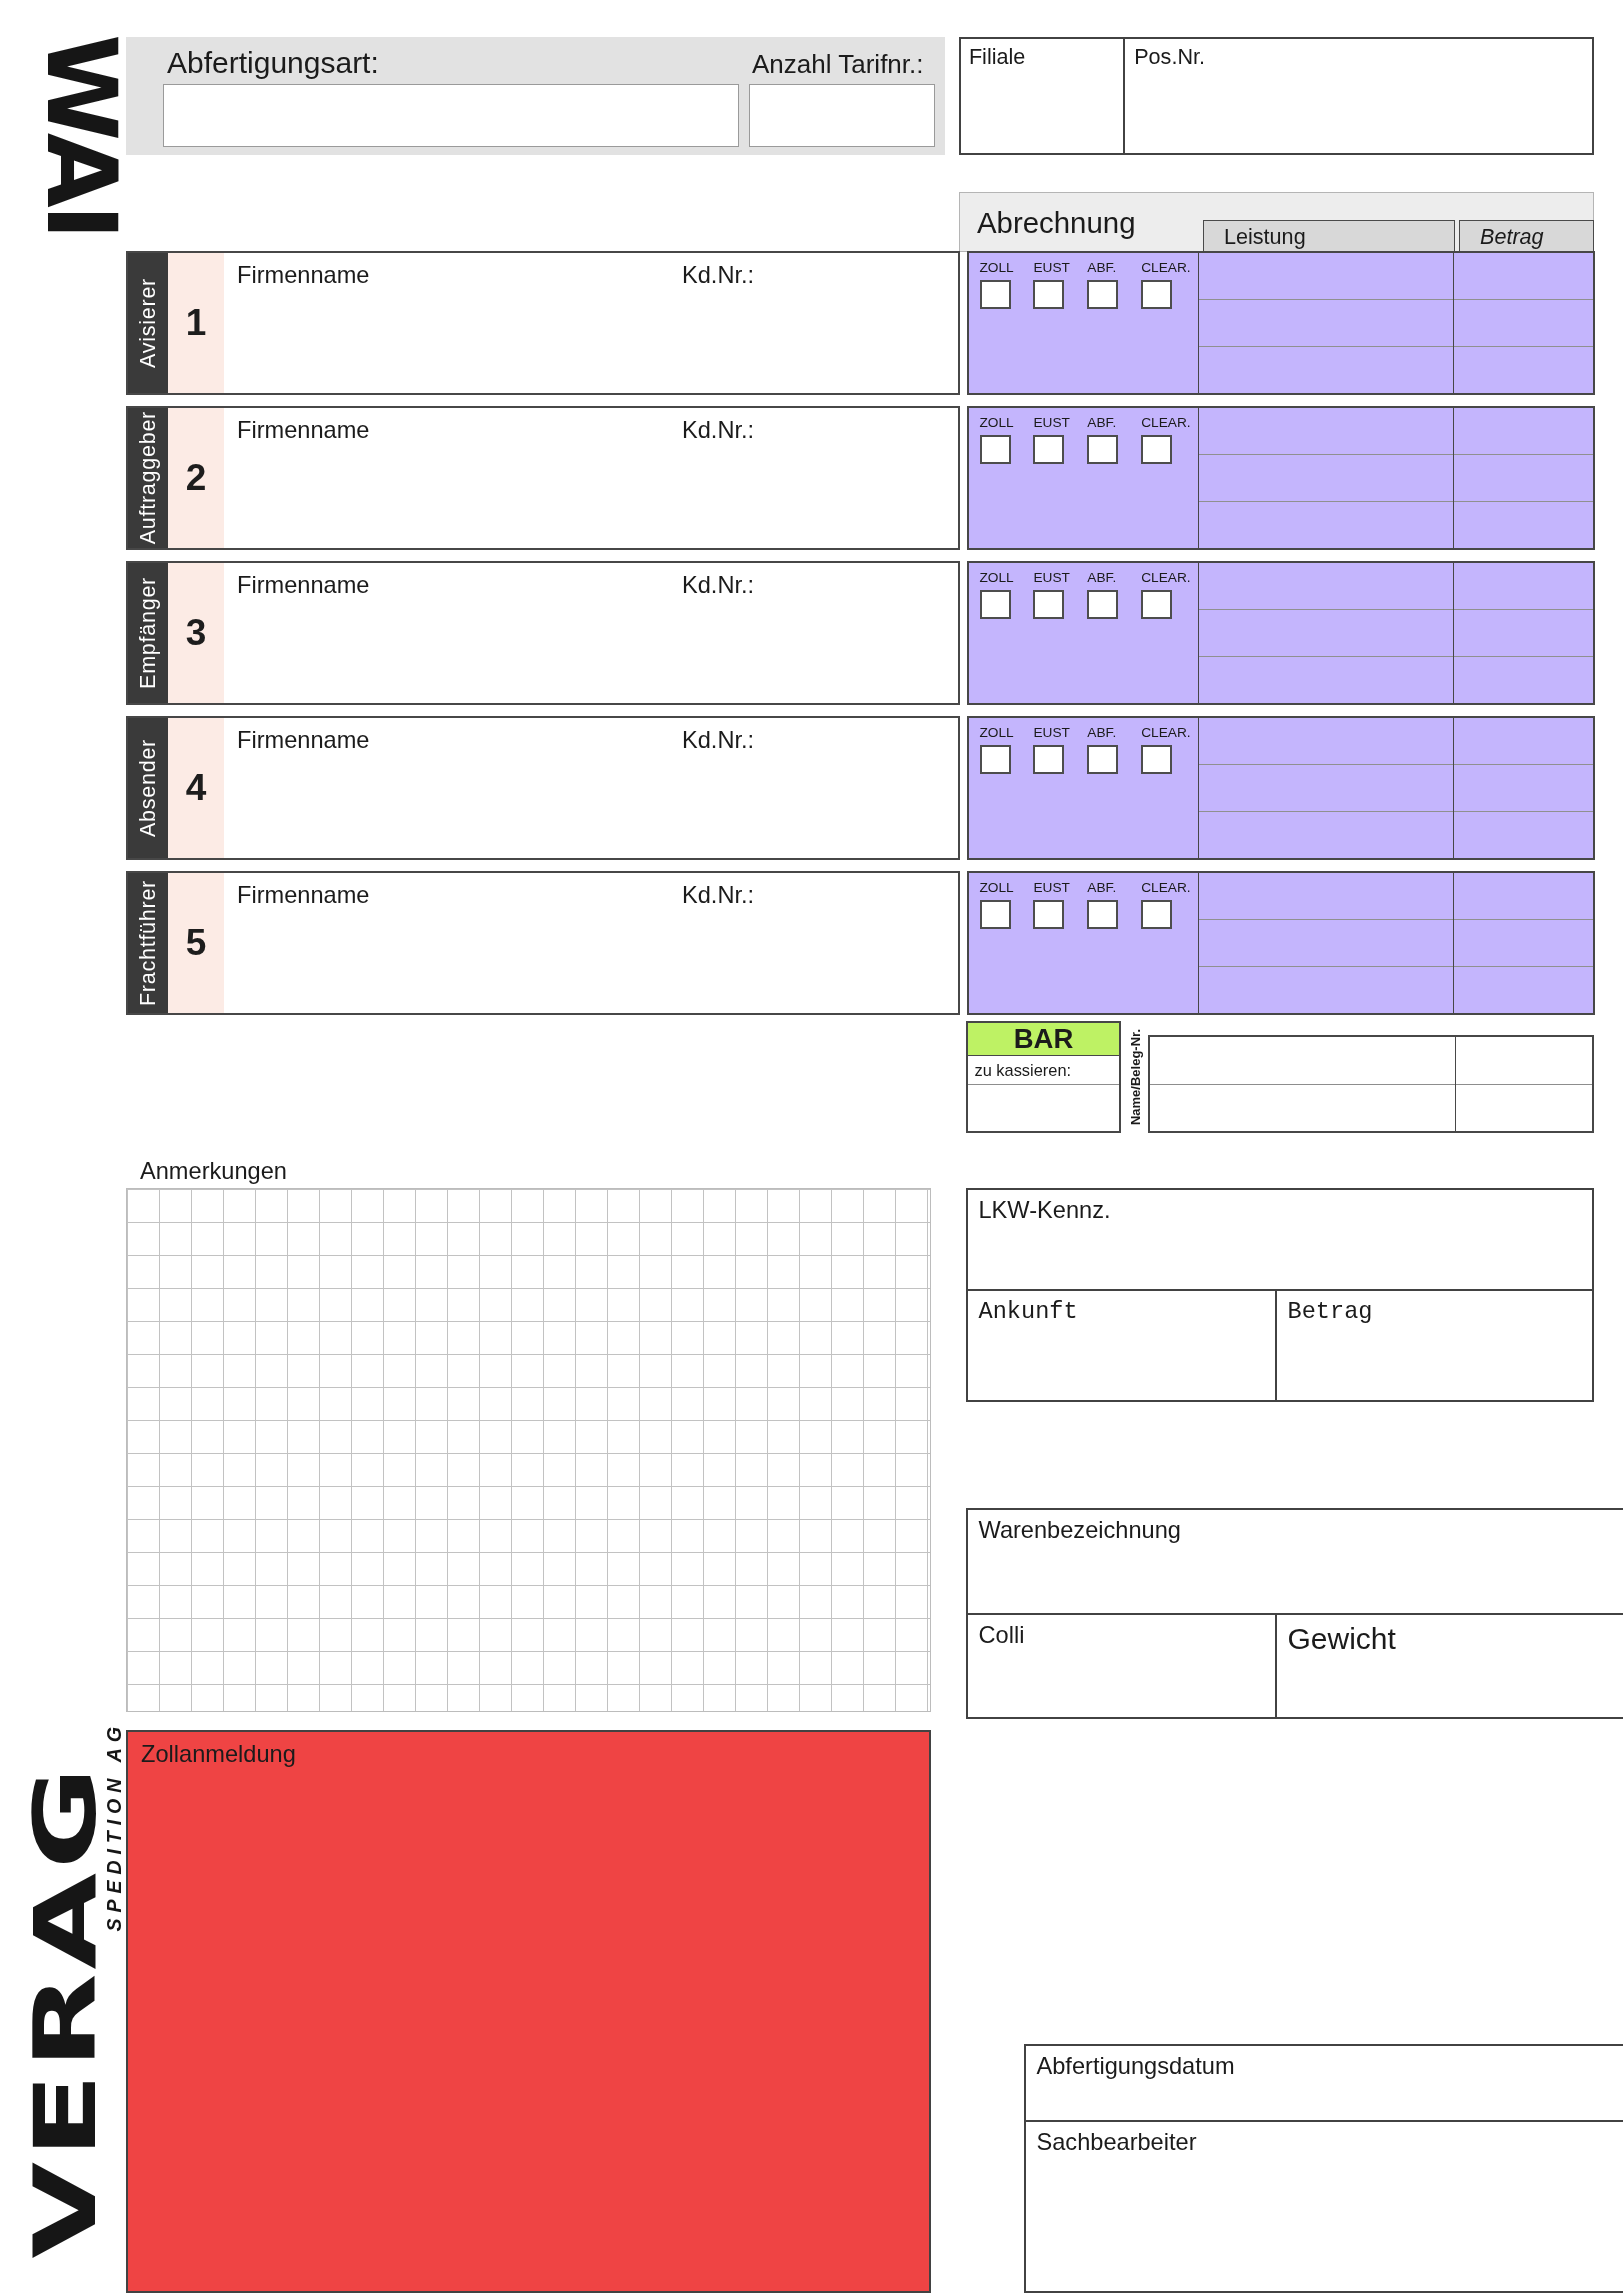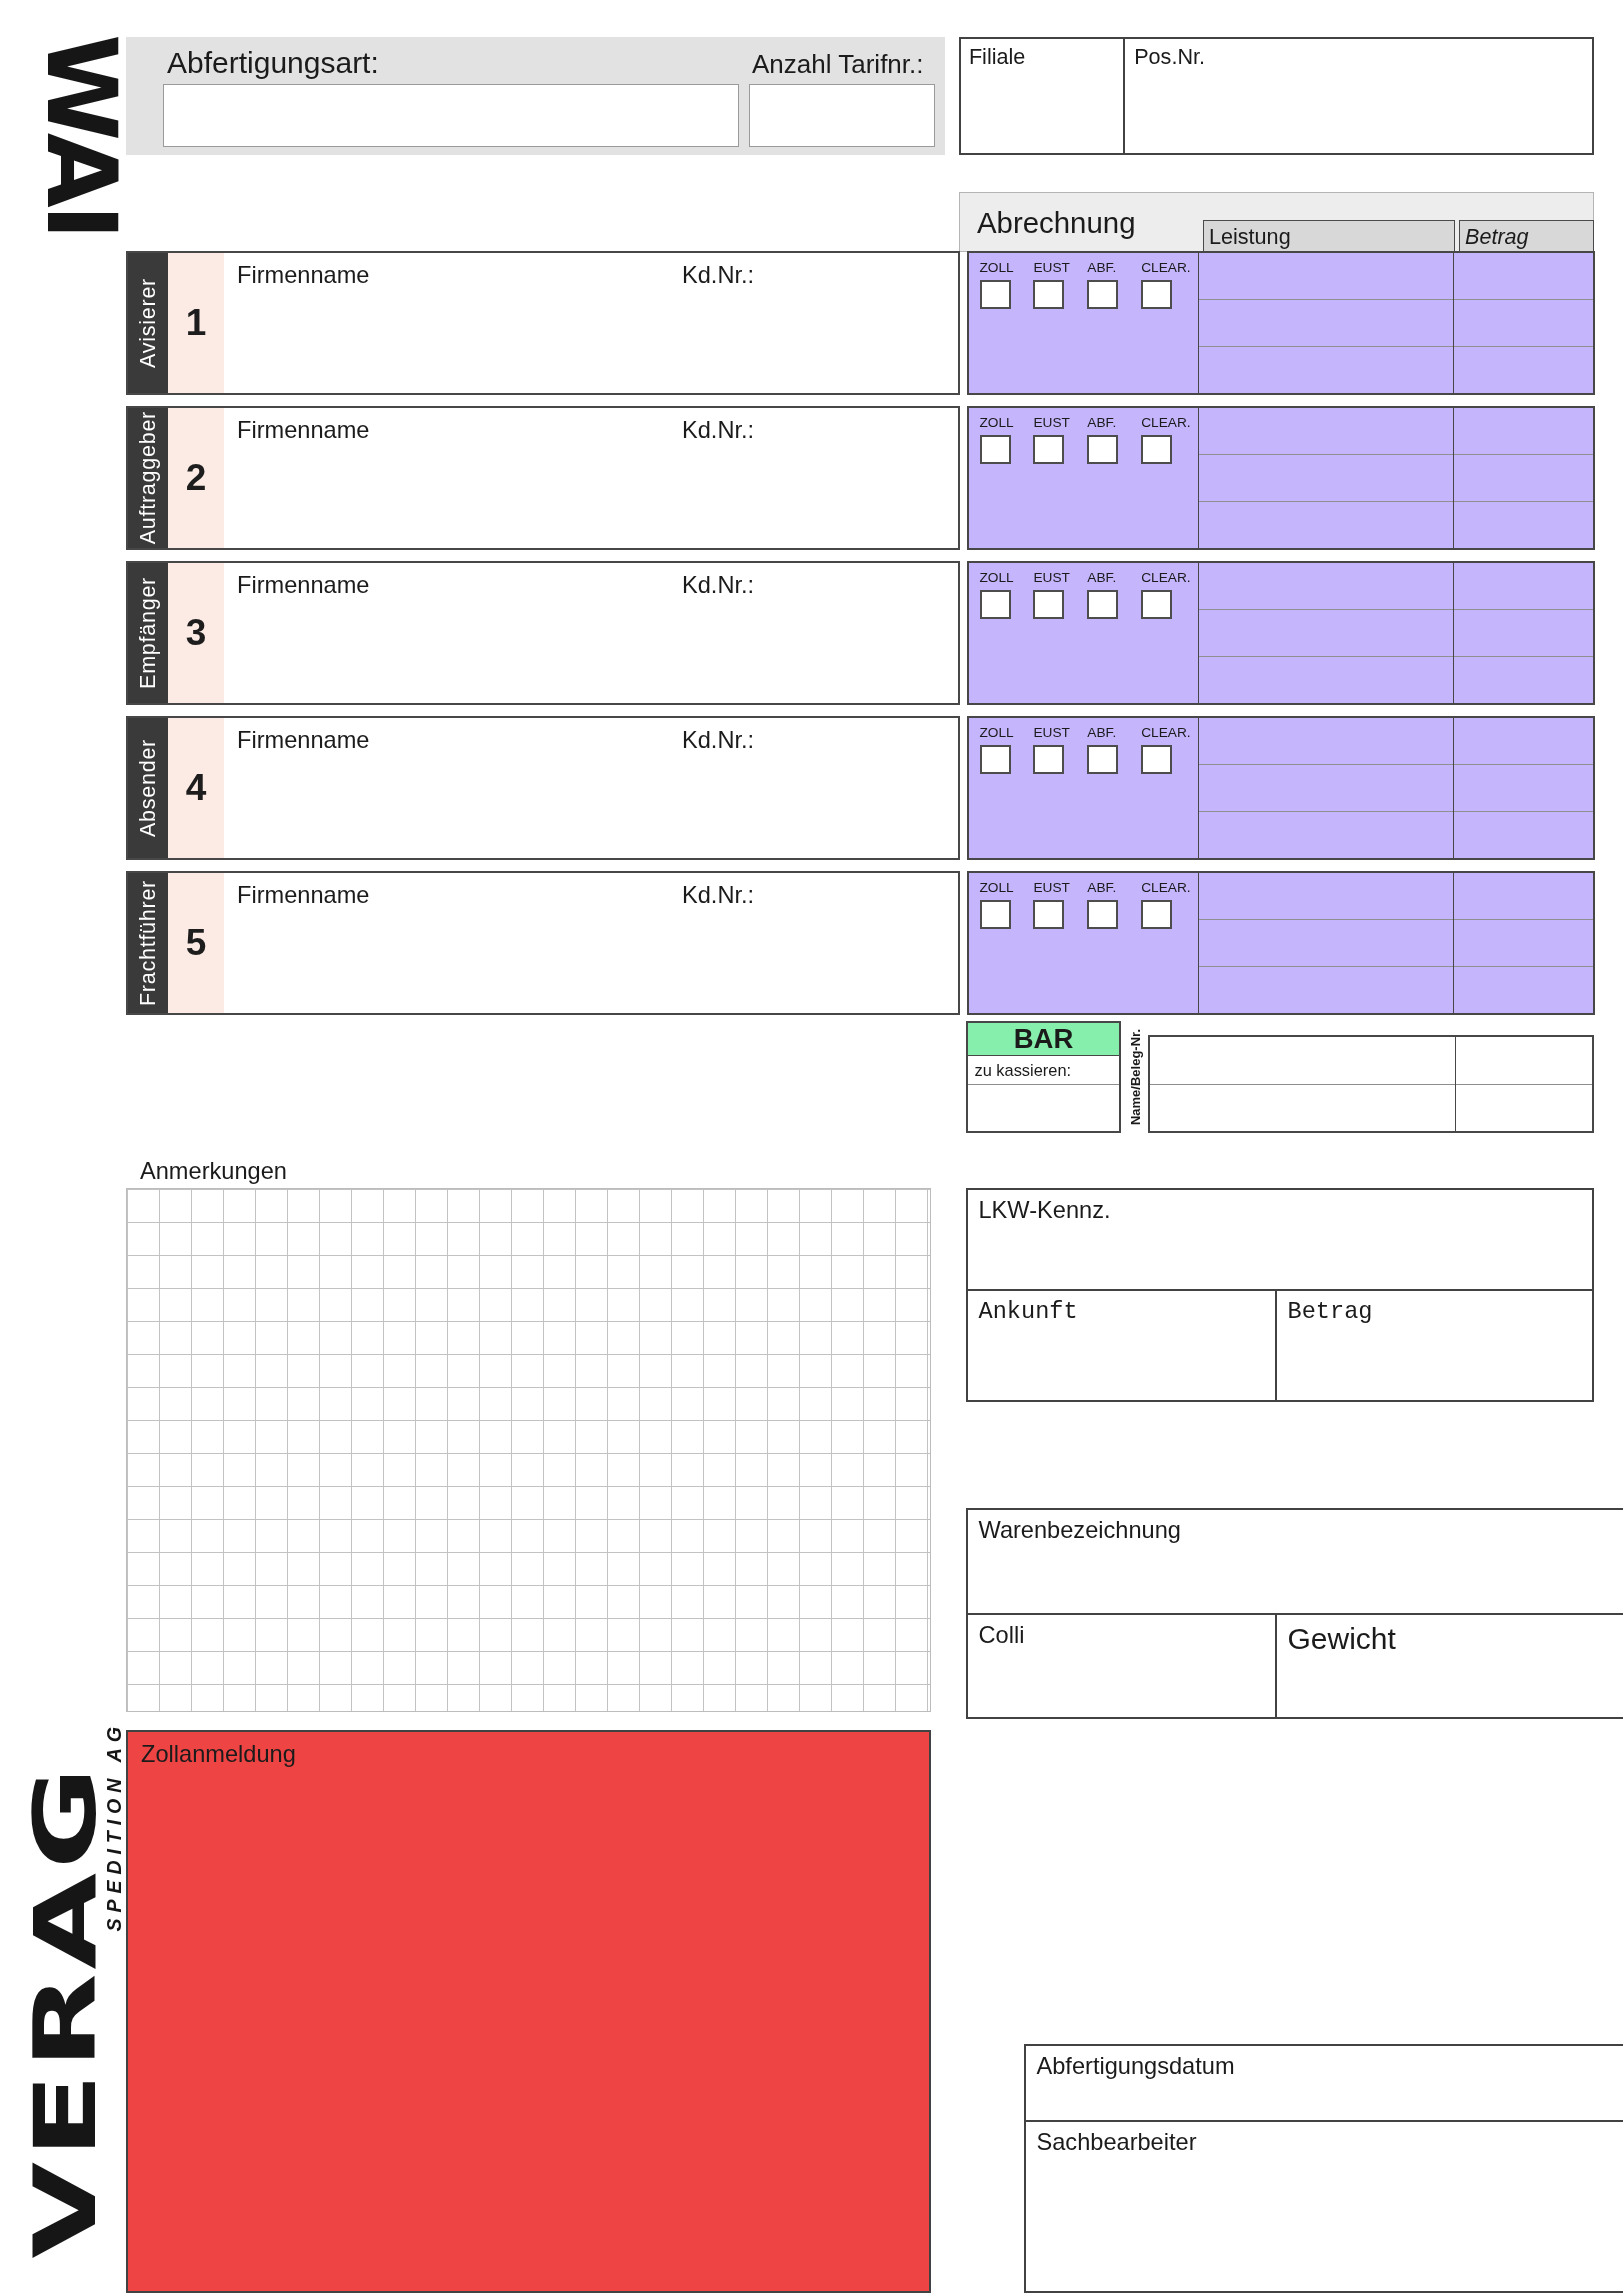--- a/index.html
+++ b/index.html
@@ -25,21 +25,21 @@
 
   
   .filiale-box { position:absolute; left:959px; top:37px; width:635px; height:118px; border:2px solid #424242; background:#fff; display:flex; }
   .filiale-cell { width:164px; border-right:2px solid #424242; padding:5.2px 7.9px; font-size:21.6px; }
   .posnr-cell   { flex:1; padding:5.2px 9.2px; font-size:21.6px; }
 
   
   .abrechnung-strip { position:absolute; left:959px; top:192px; width:635px; height:60px; background:#ededed; border:1.3px solid #b5b5b5; }
   .abrechnung-title { position:absolute; left:17px; top:13px; font-size:29.4px; }
   .col-head { position:absolute; top:27px; height:33px; background:#d8d8d8; border:1.3px solid #4a4a4a;
-              font-size:21.6px; display:flex; align-items:center; padding-left:5px; }
+              font-size:21.6px; display:flex; align-items:center; padding-left:20px; }
   .leistung-head { left:243px; width:252px; }
   .betrag-head   { left:499px; width:135px;font-style:italic; }
 
   
   .rows-container { position:absolute; left:126px; top:251px; width:1468px; }
   .party-row { position:relative; height:144px; margin-bottom:11px; }
   .row-left  { position:absolute; left:0; top:0; width:834px; height:144px; border:2px solid #474747; background:#ffffff; display:flex; }
   .role-tab  { width:40px; background:#3a3a3a; flex:none; display:flex; align-items:center; justify-content:center; }
   .role-text { color:#ffffff; font-size:21.6px; letter-spacing:0.7px; }
   .num-strip { width:56px; background:#fcebe5; flex:none; display:flex; align-items:center; justify-content:center; }
@@ -55,21 +55,21 @@
   .cb-label  { font-size:13.7px; white-space:nowrap; }
   .cb-box    { width:31px; height:29px; border:2px solid #4d4d4d; margin-top:5.9px; background:#fff; }
   .leistung-col { width:255px; flex:none; border-right:1.3px solid #474747; display:flex; flex-direction:column; }
   .betrag-col   { flex:1; display:flex; flex-direction:column; }
   .lb-cell   { flex:1; border-bottom:1.3px solid #909090; }
   .lb-cell:last-child { border-bottom:none; }
 
   
   .bar-section { position:absolute; left:966px; top:1018px; width:628px; height:116px; }
   .bar-box  { position:absolute; left:0; top:3.3px; width:155px; height:112px; border:2px solid #474747; background:#fff; }
-  .bar-head { height:33px; background:#86efac; border-bottom:1.3px solid #474747; display:flex; align-items:center; justify-content:center;
+  .bar-head { height:33px; background:#bef264; border-bottom:1.3px solid #474747; display:flex; align-items:center; justify-content:center;
               font-size:27.5px; font-weight:bold; }
   .kassieren-cell { height:29px; border-bottom:1.3px solid #8d8d8d; font-size:16.4px; padding:5.2px 6.5px; }
   .name-beleg { position:absolute; left:157px; top:3.3px; width:25px; height:112px; display:flex; align-items:center; justify-content:center; }
   .name-beleg span { font-size:13px; font-weight:bold; white-space:nowrap; }
   .bar-rows { position:absolute; left:182px; top:17px; width:446px; height:98px; border:2px solid #474747; background:#fff; display:flex; }
   .bar-col-l { width:306px; border-right:1.3px solid #474747; display:flex; flex-direction:column; }
   .bar-col-r { flex:1; display:flex; flex-direction:column; }
   .bar-cell  { flex:1; border-bottom:1.3px solid #8d8d8d; }
   .bar-cell:last-child { border-bottom:none; }
 

